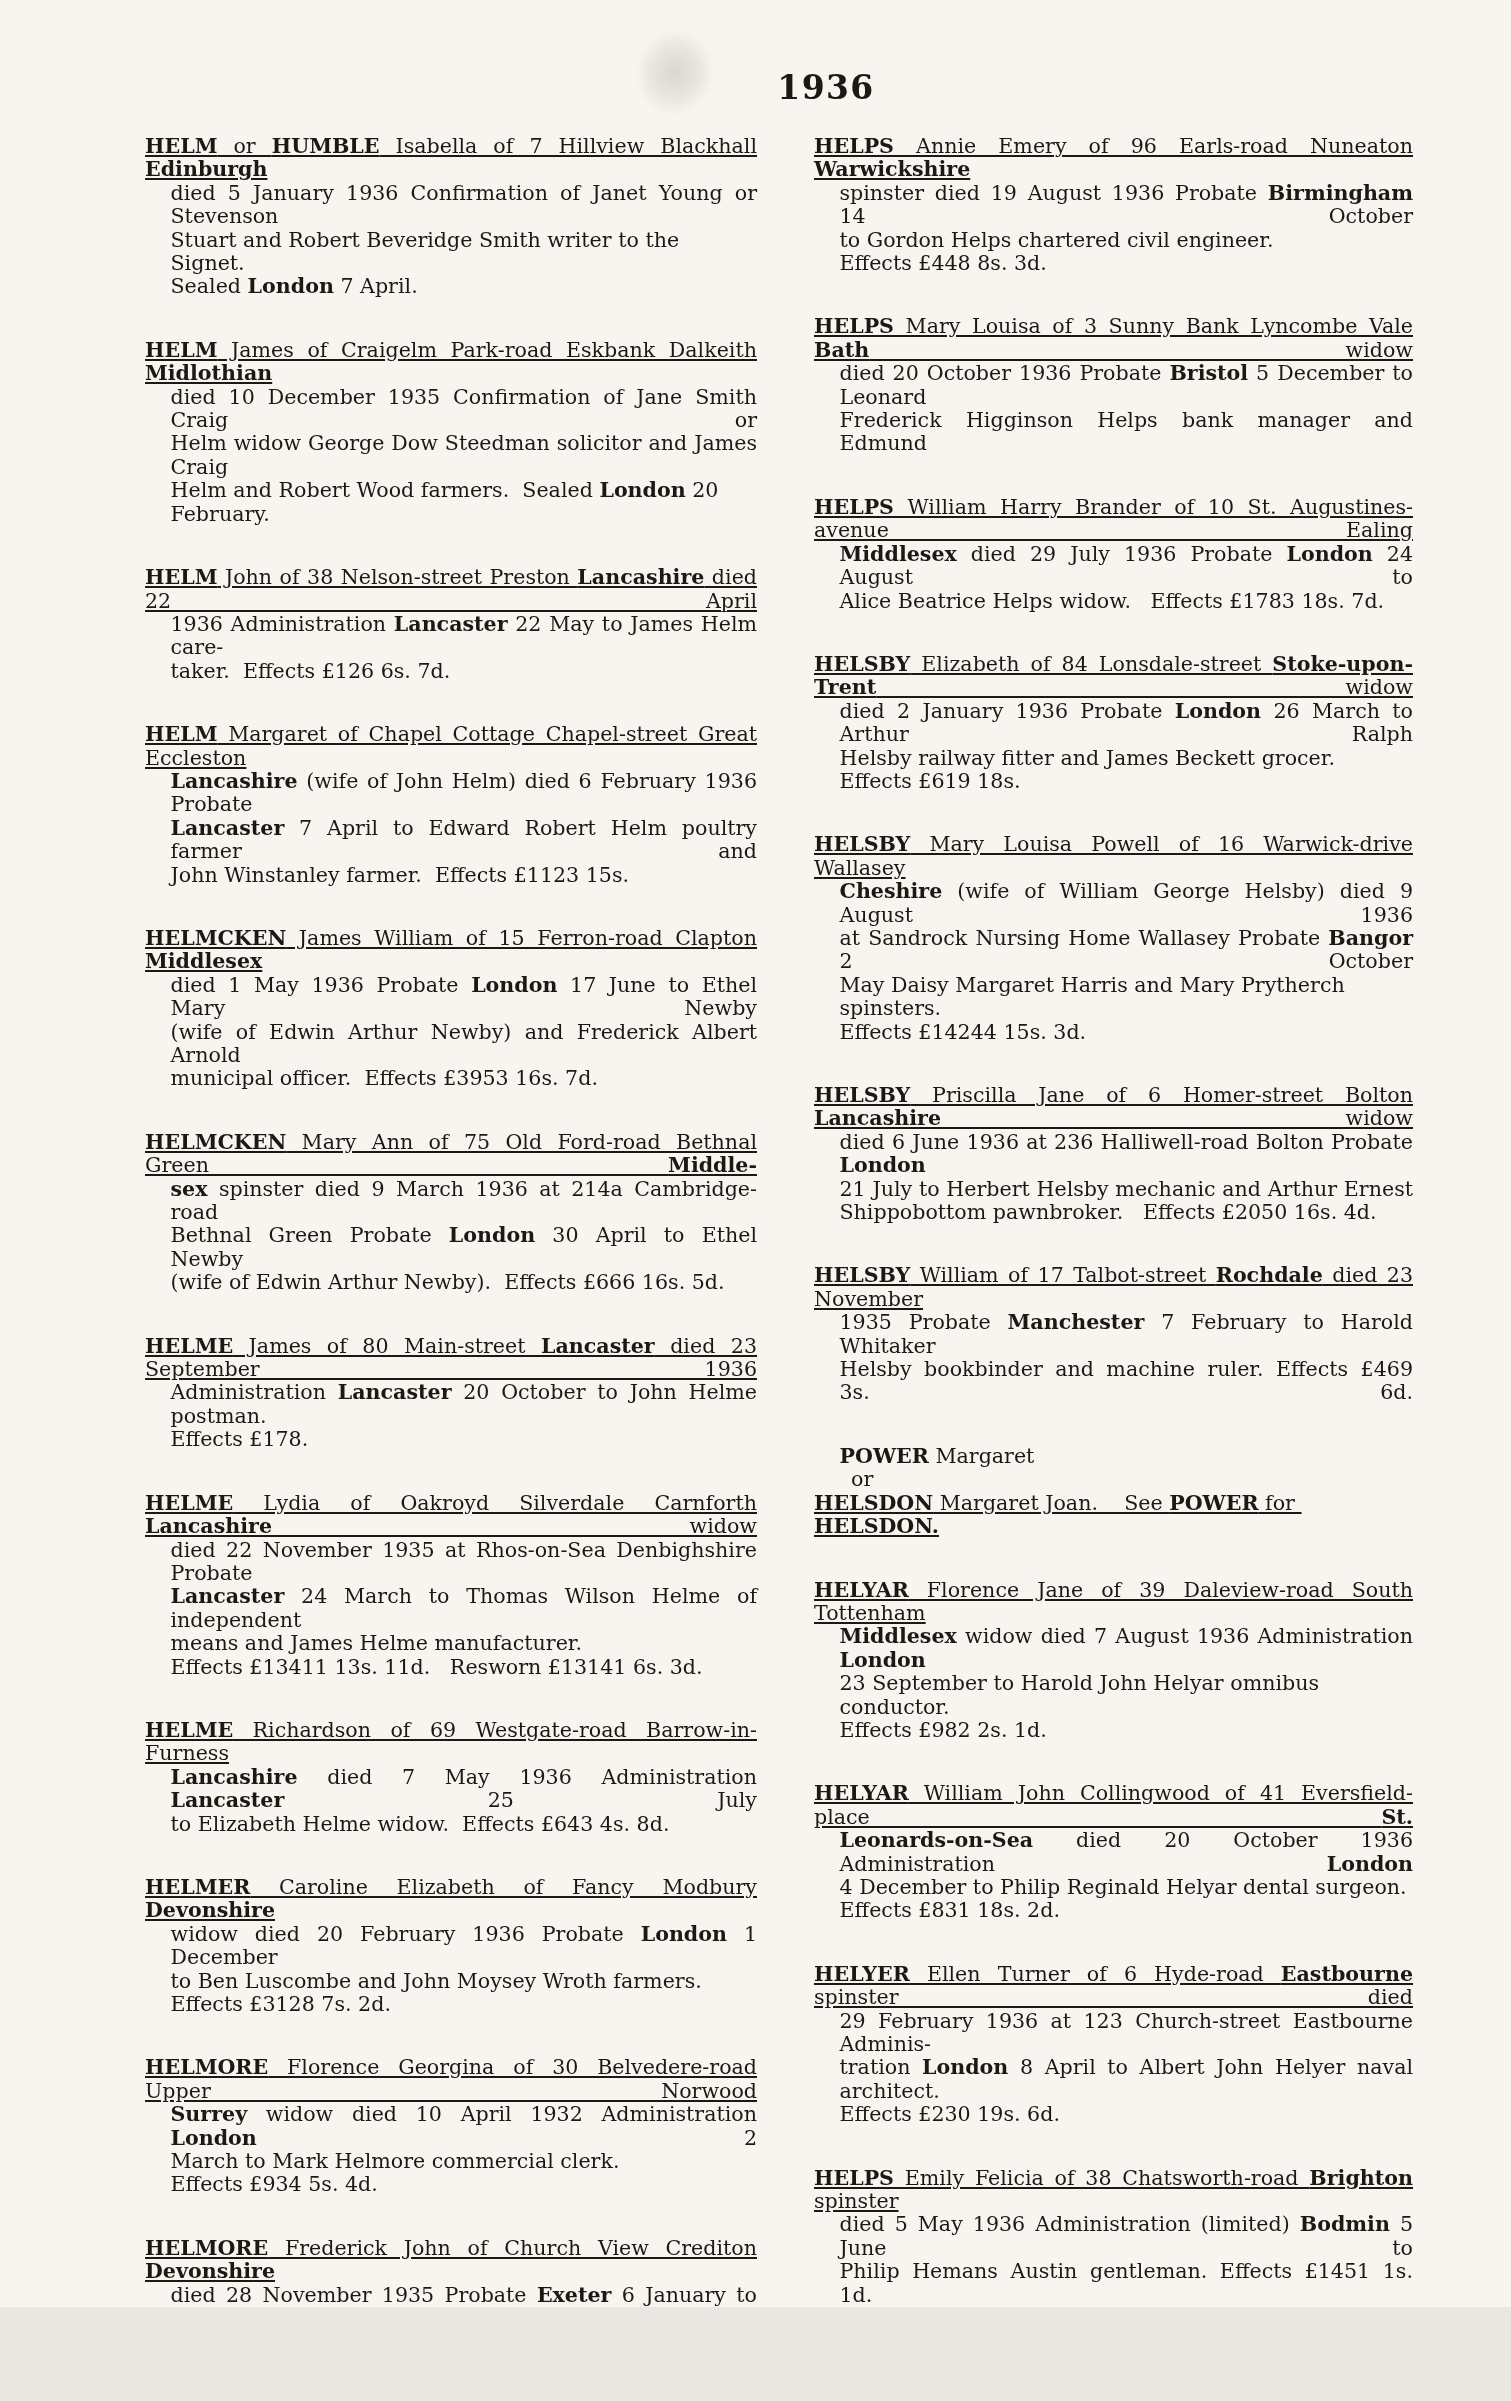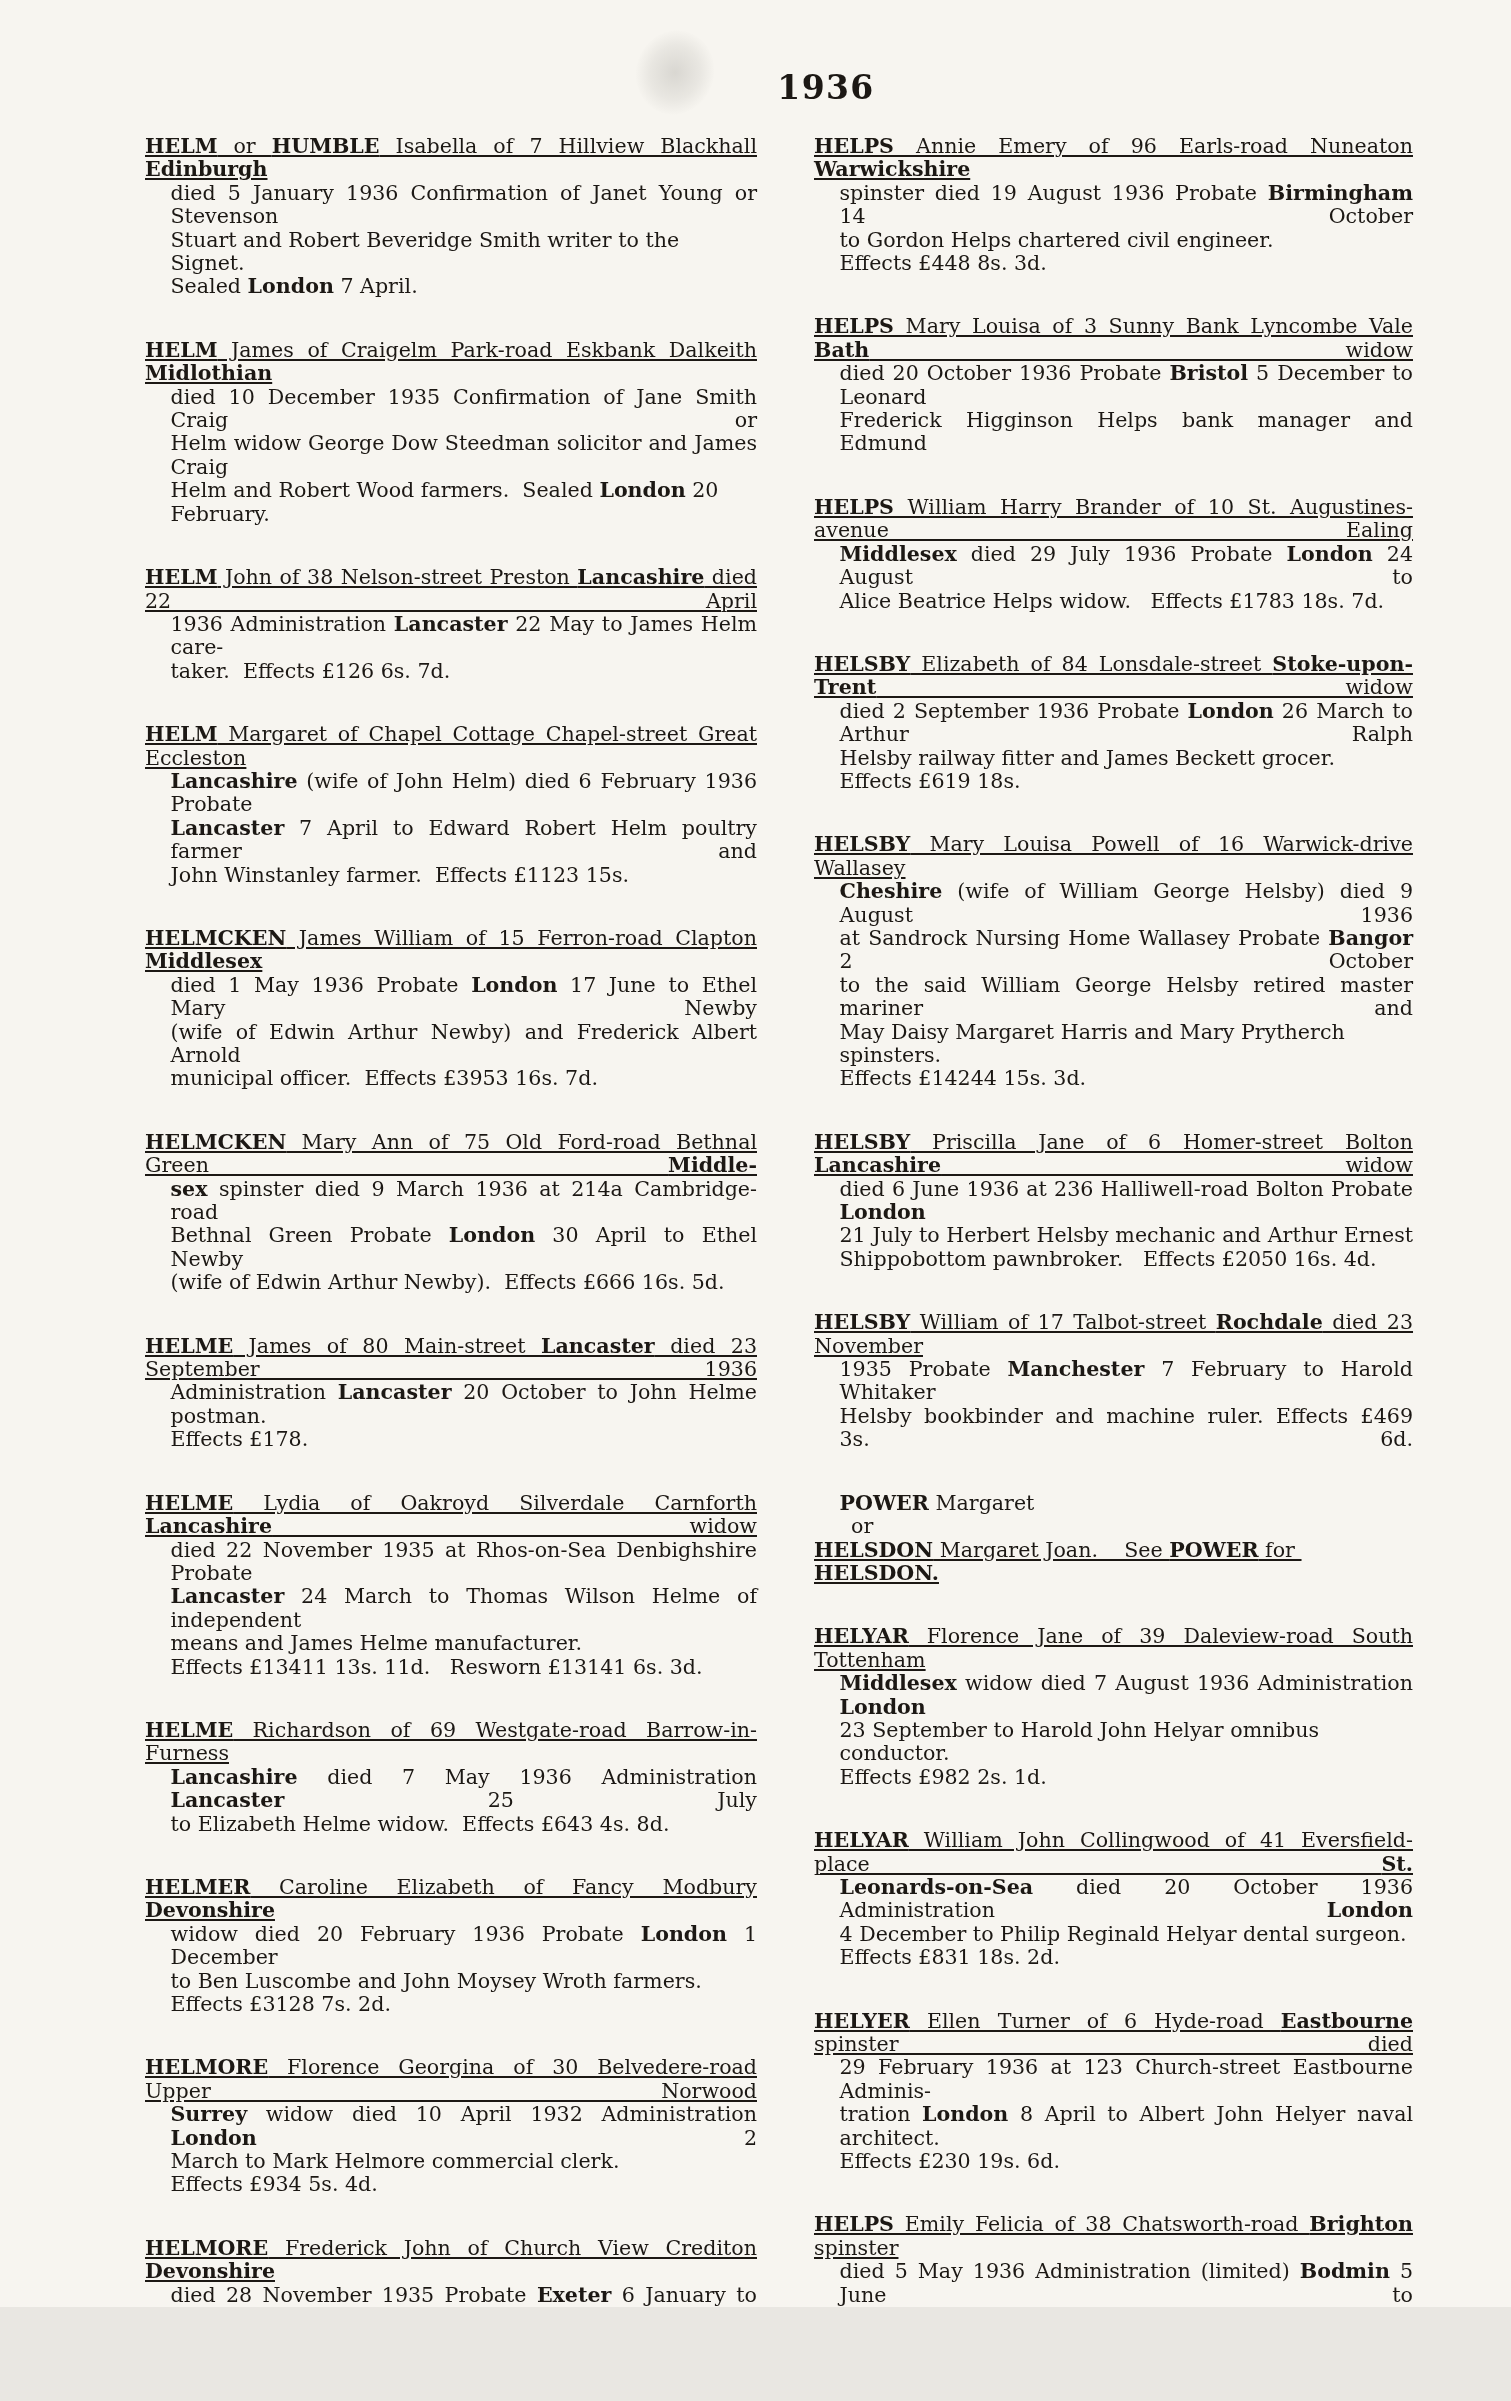--- a/index.html
+++ b/index.html
@@ -155,29 +155,28 @@
         <div class="line ind1 just"><span class="r">died 20 October 1936 Probate </span><span class="b">Bristol</span><span class="r"> 5 December to Leonard</span></div>
         <div class="line ind1 just"><span class="r">Frederick Higginson Helps bank manager and Edmund</span></div>
       </div>
       <div class="entry">
         <div class="line ind0 just"><span class="b">HELPS</span><span class="r"> William Harry Brander of 10 St. Augustines-avenue Ealing</span></div>
         <div class="line ind1 just"><span class="b">Middlesex</span><span class="r"> died 29 July 1936 Probate </span><span class="b">London</span><span class="r"> 24 August to</span></div>
         <div class="line ind1"><span class="r">Alice Beatrice Helps widow.   Effects £1783 18s. 7d.</span></div>
       </div>
       <div class="entry">
         <div class="line ind0 just"><span class="b">HELSBY</span><span class="r"> Elizabeth of 84 Lonsdale-street </span><span class="b">Stoke-upon-Trent</span><span class="r"> widow</span></div>
-        <div class="line ind1 just"><span class="r">died 2 September 1936 Probate </span><span class="b">London</span><span class="r"> 26 March to Arthur Ralph</span></div>
+        <div class="line ind1 just"><span class="r">died 2 January 1936 Probate </span><span class="b">London</span><span class="r"> 26 March to Arthur Ralph</span></div>
         <div class="line ind1"><span class="r">Helsby railway fitter and James Beckett grocer.</span></div>
         <div class="line ind1"><span class="r">Effects £619 18s.</span></div>
       </div>
       <div class="entry">
         <div class="line ind0 just"><span class="b">HELSBY</span><span class="r"> Mary Louisa Powell of 16 Warwick-drive Wallasey</span></div>
         <div class="line ind1 just"><span class="b">Cheshire</span><span class="r"> (wife of William George Helsby) died 9 August 1936</span></div>
         <div class="line ind1 just"><span class="r">at Sandrock Nursing Home Wallasey Probate </span><span class="b">Bangor</span><span class="r"> 2 October</span></div>
-        <div class="line ind1 just"><span class="r">to the said William George Helsby retired master mariner and</span></div>
         <div class="line ind1"><span class="r">May Daisy Margaret Harris and Mary Prytherch spinsters.</span></div>
         <div class="line ind1"><span class="r">Effects £14244 15s. 3d.</span></div>
       </div>
       <div class="entry">
         <div class="line ind0 just"><span class="b">HELSBY</span><span class="r"> Priscilla Jane of 6 Homer-street Bolton </span><span class="b">Lancashire</span><span class="r"> widow</span></div>
         <div class="line ind1 just"><span class="r">died 6 June 1936 at 236 Halliwell-road Bolton Probate </span><span class="b">London</span></div>
         <div class="line ind1 just"><span class="r">21 July to Herbert Helsby mechanic and Arthur Ernest</span></div>
         <div class="line ind1"><span class="r">Shippobottom pawnbroker.   Effects £2050 16s. 4d.</span></div>
       </div>
       <div class="entry">

